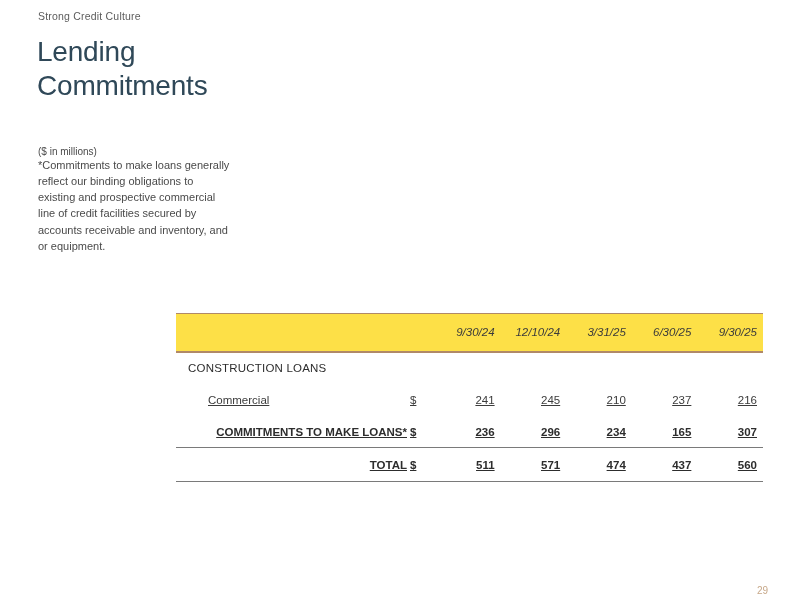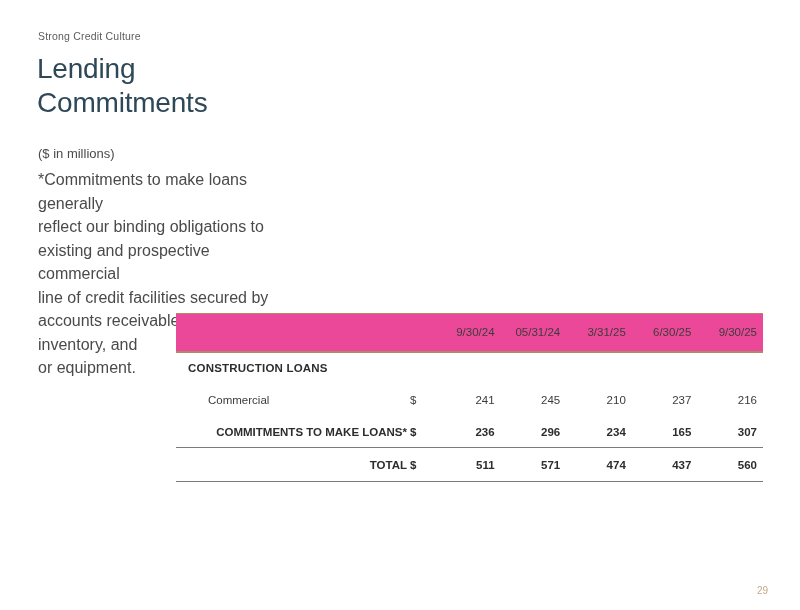--- a/index.html
+++ b/index.html
@@ -18,52 +18,52 @@
 
   .slide {
     position: relative;
     width: 800px;
     height: 610px;
   }
 
   .eyebrow {
     position: absolute;
     left: 38px;
-    top: 30px;
+    top: 10px;
     font-size: 10.5px;
     color: #5c5c5c;
     letter-spacing: 0.2px;
   }
 
   .title {
     position: absolute;
     left: 37px;
-    top: 52px;
+    top: 35px;
     font-size: 28px;
     line-height: 1.22;
     color: #2f4858;
     font-weight: 400;
     letter-spacing: -0.2px;
   }
   .title .line { display: block; }
 
   .units {
     position: absolute;
     left: 38px;
     top: 146px;
-    font-size: 13px;
+    font-size: 10px;
     color: #4a4a4a;
   }
 
   .footnote {
     position: absolute;
     left: 38px;
-    top: 168px;
+    top: 157px;
     width: 240px;
-    font-size: 16px;
+    font-size: 11px;
     line-height: 1.47;
     color: #4a4a4a;
   }
   .footnote .line { display: block; }
 
   
   .table-wrap {
     position: absolute;
     left: 176px;
     top: 313px;
@@ -86,21 +86,22 @@
   .col-cur   { width: 28px; }
   .col-num   { width: 65.6px; }
 
   tr.head th {
     height: 38px;
     font-weight: 400;
     color: #3b3b3b;
     font-size: 11.5px;
     text-align: right;
     padding-right: 6px;
-    background: #ec4899;
+    background: #fde047;
+    font-style: italic;
   }
   tr.head th.lbl { text-align: left; }
   tr.head th.cur { }
 
   .rule-top {
     position: absolute;
     left: 0;
     top: 0;
     width: 587px;
     height: 1px;
@@ -110,30 +111,31 @@
     position: absolute;
     left: 0;
     top: 38px;
     width: 587px;
     height: 1.5px;
     background: #b08968;
   }
 
   tr.section td {
     height: 33px;
-    font-weight: bold;
+    font-weight: normal;
     color: #2d2d2d;
     font-size: 11.5px;
     letter-spacing: 0.2px;
     padding-left: 12px;
   }
 
   tr.data td {
     height: 32px;
     color: #3b3b3b;
+    text-decoration: underline;
   }
   tr.data td.lbl {
     padding-left: 32px;
   }
   tr.data td.cur {
     text-align: left;
     padding-left: 3px;
   }
   tr.data td.num {
     text-align: right;
@@ -212,21 +214,21 @@
         <col class="col-num">
         <col class="col-num">
         <col class="col-num">
         <col class="col-num">
       </colgroup>
       <thead>
         <tr class="head">
           <th class="lbl"></th>
           <th class="cur"></th>
           <th>9/30/24</th>
-          <th>05/31/24</th>
+          <th>12/10/24</th>
           <th>3/31/25</th>
           <th>6/30/25</th>
           <th>9/30/25</th>
         </tr>
       </thead>
       <tbody>
         <tr class="section">
           <td colspan="7">CONSTRUCTION LOANS</td>
         </tr>
 

